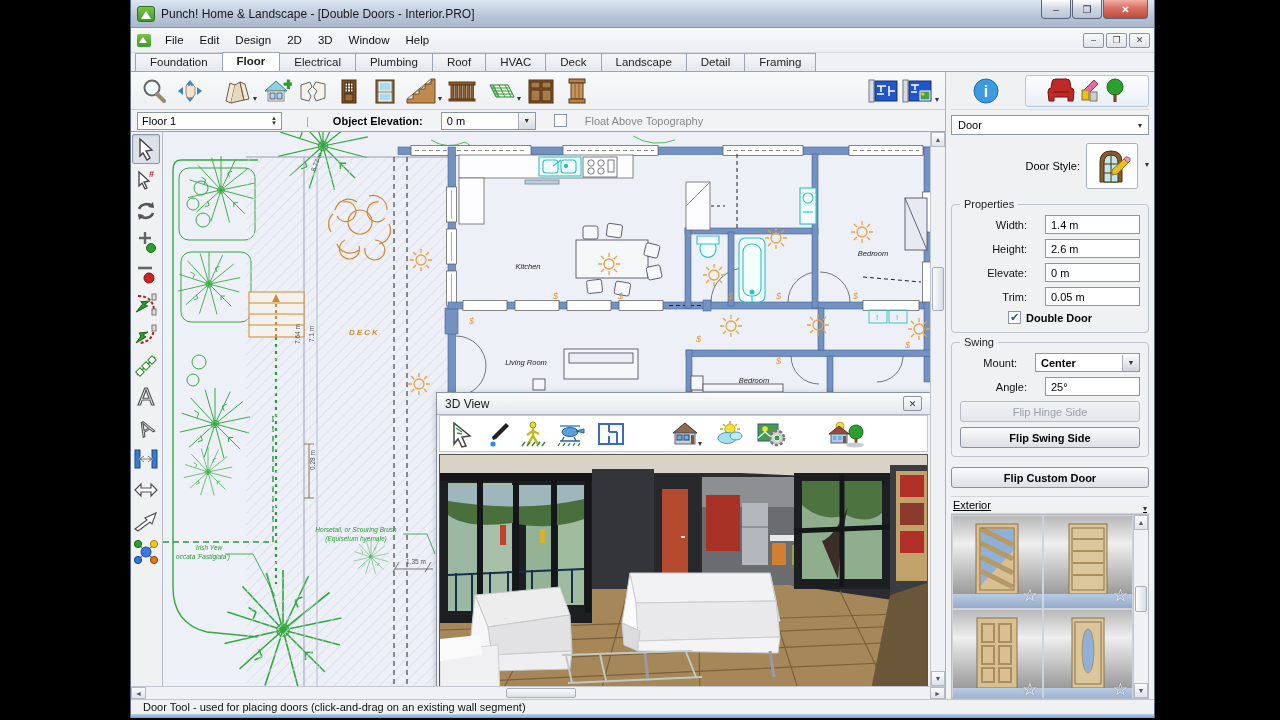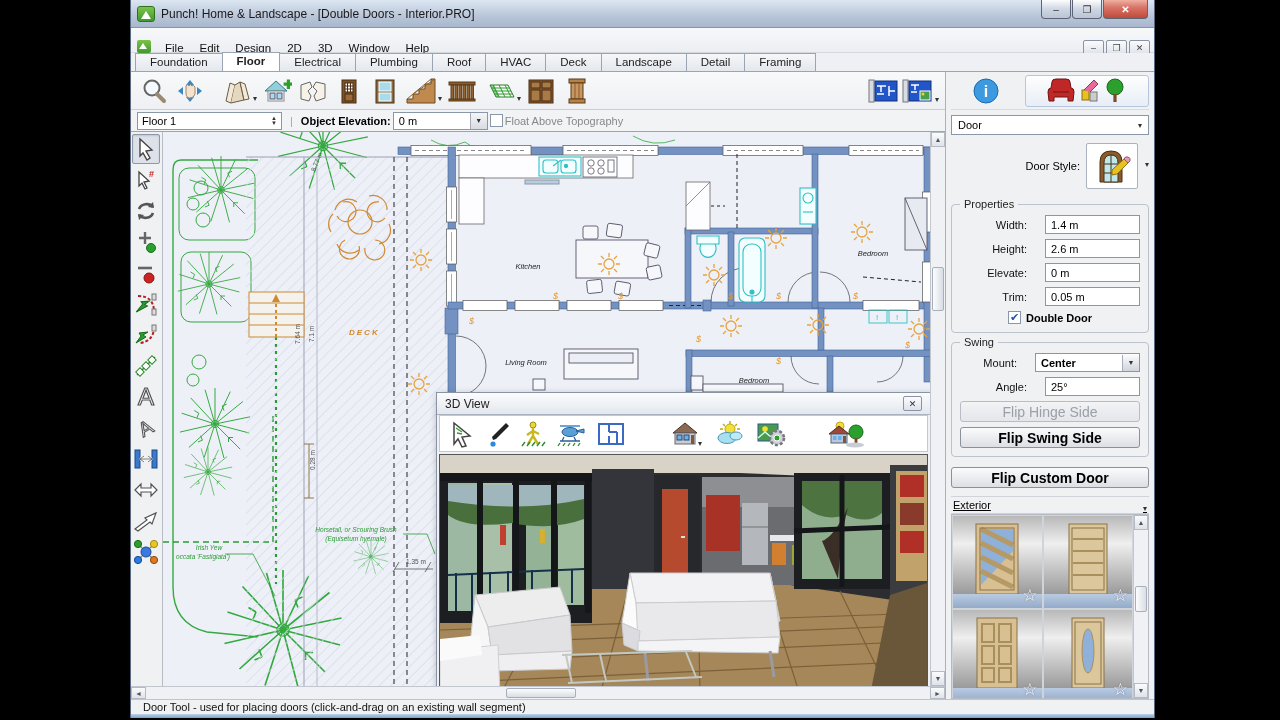--- a/index.html
+++ b/index.html
@@ -15,21 +15,21 @@
   .title-logo::after{content:"";position:absolute;left:3px;top:4px;border-left:5px solid transparent;
               border-right:5px solid transparent;border-bottom:8px solid #fff;}
   .title-text{font-size:12px;color:#1a1a1a;flex:1;}
   .winbtns{display:flex;gap:1px;align-self:flex-start;margin-top:0;}
   .winbtn{width:30px;height:19px;border:1px solid #5a6678;border-top:none;border-radius:0 0 4px 4px;
           background:linear-gradient(#fdfdfd,#cfd7e4 50%,#b9c4d5);display:flex;align-items:center;justify-content:center;
           font-size:10px;color:#333;}
   .winbtn.close{width:45px;background:linear-gradient(#f0b0a0,#d9756a 40%,#c04a38);color:#fff;font-weight:bold;}
   
   .menubar{height:20px;background:linear-gradient(#f7f8fa,#eceef2);border-bottom:1px solid #d4d8df;
-           display:flex;align-items:flex-start;padding:12px 4px;font-size:11.5px;flex:0 0 auto;}
+           display:flex;align-items:center;padding:12px 4px;font-size:11.5px;flex:0 0 auto;}
   .menu-logo{width:14px;height:13px;border-radius:2px;background:linear-gradient(#7cc24a,#3f9a2e);margin:0 6px 0 2px;position:relative;}
   .menu-logo::after{content:"";position:absolute;left:2px;top:3px;border-left:4px solid transparent;border-right:4px solid transparent;border-bottom:6px solid #fff;}
   .menu-item{padding:2px 8px;color:#111;}
   .mdibtns{margin-left:auto;display:flex;gap:2px;}
   .mdibtn{width:21px;height:15px;border:1px solid #8a93a3;border-radius:2px;background:linear-gradient(#fafbfc,#dfe3ea);
           font-size:9px;color:#444;display:flex;align-items:center;justify-content:center;}
   
   .tabbar{height:19px;background:#eef0f3;border-bottom:1px solid #9aa4b2;display:flex;align-items:flex-end;
           padding-left:4px;font-size:11.5px;flex:0 0 auto;}
   .tab{padding:2px 14px 2px;border:1px solid #9aa4b2;border-bottom:none;background:linear-gradient(#f6f7f9,#e4e7ec);
@@ -40,21 +40,21 @@
   .left-col{width:815px;display:flex;flex-direction:column;border-right:1px solid #aab0bc;}
   
   .toolbar{height:38px;background:linear-gradient(#f8f9fa,#eef0f3);border-bottom:1px solid #c9cdd6;
            display:flex;align-items:center;padding:0 6px;gap:2px;flex:0 0 auto;}
   .tbtn{height:34px;min-width:34px;display:flex;align-items:center;justify-content:center;border-radius:3px;border:1px solid transparent;}
   .tb-sep{width:10px;}
   .dd{font-size:8px;color:#333;margin-left:1px;align-self:flex-end;padding-bottom:4px;}
   .tb-right{margin-left:auto;display:flex;align-items:center;}
   
   .floorbar{height:22px;background:#f2f3f5;border-bottom:1px solid #9aa4b2;display:flex;align-items:center;
-            padding:0 6px;font-size:11px;flex:0 0 auto;gap:2px;}
+            padding:0 6px;font-size:11px;flex:0 0 auto;gap:18px;}
   .spinbox{width:145px;height:18px;background:#fff;border:1px solid #8a97a8;display:flex;align-items:center;padding:0 4px;}
   .spinbox .val{flex:1;}
   .spin-arrows{display:flex;flex-direction:column;font-size:6px;line-height:5px;color:#333;}
   .vsep{color:#9aa;padding:0 6px;}
   .combo{width:95px;height:18px;background:#fff;border:1px solid #8a97a8;display:flex;align-items:center;padding:0 0 0 5px;}
   .combo .val{flex:1;}
   .combo-btn{width:17px;height:16px;background:linear-gradient(#f4f5f7,#d8dce3);border-left:1px solid #aab;
              display:flex;align-items:center;justify-content:center;font-size:7px;color:#333;}
   .chk{width:13px;height:13px;background:#fff;border:1px solid #8a97a8;display:inline-flex;align-items:center;justify-content:center;font-size:11px;color:#2255aa;}
   .dim-label{color:#888;}
@@ -93,21 +93,21 @@
   .groupbox{border:1px solid #bcc3cd;border-radius:4px;position:relative;padding:10px 8px 8px;margin-top:9px;}
   .gb-title{position:absolute;top:-7px;left:8px;background:#f0f1f2;padding:0 4px;font-size:11px;color:#222;}
   .field{display:flex;align-items:center;margin-bottom:5px;}
   .flabel{flex:1;text-align:right;padding-right:18px;color:#111;}
   .finput{width:95px;height:19px;background:#fff;border:1px solid #8a97a8;display:flex;align-items:center;padding:0 5px;}
   .fcombo{width:105px;height:19px;background:#fff;border:1px solid #8a97a8;display:flex;align-items:center;}
   .fcombo .val{flex:1;padding-left:5px;font-weight:bold;}
   .chkrow{display:flex;align-items:center;gap:5px;justify-content:flex-start;padding-left:48px;margin-top:2px;}
   .chkrow b{font-weight:bold;}
   .pbtn{height:21px;border:1px solid #8a919c;border-radius:3px;background:linear-gradient(#fafbfc,#dcdfe4);
-        display:flex;align-items:center;justify-content:center;margin-top:5px;font-size:14px;}
+        display:flex;align-items:center;justify-content:center;margin-top:5px;font-size:11px;}
   .pbtn.bold{font-weight:bold;}
   .pbtn.disabled{color:#9aa0a8;background:linear-gradient(#f2f3f5,#e4e6ea);border-color:#b8bdc5;}
   .rp-exp{height:18px;display:flex;align-items:center;border-top:1px solid #d0d4da;border-bottom:1px solid #d0d4da;margin-top:8px;padding:0 2px;text-decoration:underline;}
   .rp-exp .val{flex:1;}
   .thumbs{flex:1;display:flex;min-height:0;border:1px solid #b5bac4;background:#fff;}
   .thumb-grid{flex:1;display:grid;grid-template-columns:1fr 1fr;grid-auto-rows:94px;overflow:hidden;}
   .tcell{position:relative;border:1px solid #cfd3da;background:linear-gradient(#b8b8b8,#efefef 30%,#9a9a9a 85%);overflow:hidden;}
   .tcell .bluebar{position:absolute;left:0;right:0;bottom:0;height:14px;background:linear-gradient(#b9cbe2,#93aac9);}
   .tcell svg{position:absolute;left:50%;top:7px;transform:translateX(-50%);}
   .star{position:absolute;right:4px;bottom:2px;font-size:17px;color:#fff;text-shadow:0 0 2px #667;}

